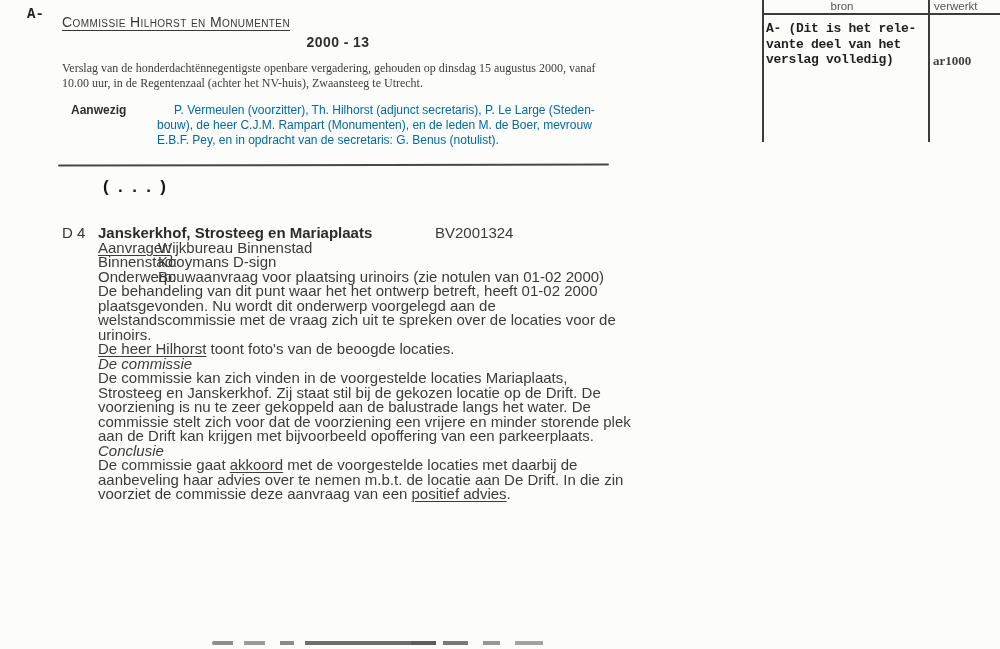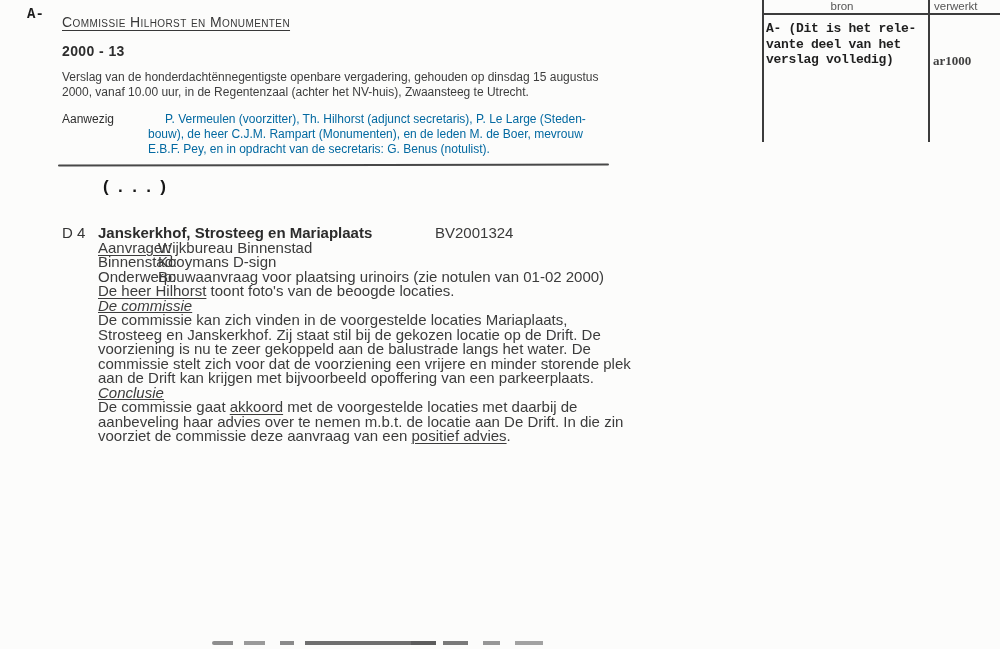--- a/index.html
+++ b/index.html
@@ -15,25 +15,25 @@
     font-family:"Liberation Mono", monospace;
     font-weight:700; font-size:14px; color:#1d1d1d;
   }
   
   .main { position:absolute; left:62px; top:13px; width:552px; }
   .title {
     font-variant:small-caps; font-size:14px; letter-spacing:.4px; color:#383838;
     text-decoration:underline; text-underline-offset:3px; text-decoration-thickness:1.2px;
     display:inline-block;
   }
-  .docnum { font-weight:700; font-size:14px; margin-top:12px; color:#2e2e2e; letter-spacing:.4px; }
-  .intro { margin:11px 12px 0 0; font-size:12px; line-height:15px; width:540px; color:#3d3d3d; }
+  .docnum { font-weight:700; font-size:14px; margin-top:3px; color:#2e2e2e; letter-spacing:.4px;text-align:center; }
+  .intro { margin:11px 12px 0 0; font-size:12px; line-height:15px; width:540px; color:#3d3d3d;font-family:Liberation Serif, serif; }
   .att-block { margin-top:12px; font-size:12px; line-height:14.8px; }
   .att-row { display:flex; }
-  .att-label { width:86px; flex:none; font-weight:400; color:#2e2e2e; }
+  .att-label { width:86px; flex:none; font-weight:700; color:#2e2e2e;margin-left:9px; }
   .att-lines div { white-space:nowrap; color:#0369a1; }
   .att-lines .first { text-indent:17px; }
   
   .hr-divider {
     position:absolute; left:58px; top:164px; width:551px; height:2px;
     background:#484848; transform:rotate(-0.12deg); border-radius:1px;
   }
   
   .ellipsis {
     position:absolute; left:101px; top:178px;
@@ -46,21 +46,21 @@
     display:flex; font-size:15px; line-height:14.5px;
   }
   .sec-id { width:36px; flex:none; color:#343434; }
   .sec-content { width:536px; position:relative; }
   .sec-head { font-weight:700; color:#2c2c2c; position:relative; }
   .sec-ref { position:absolute; left:337px; top:0; font-weight:400; color:#3b3b3b; }
   .meta-row { display:flex; }
   .meta-label { width:60px; flex:none;text-align:center; }
   .meta-label.u-label { text-decoration:underline; text-underline-offset:2px; text-decoration-thickness:1px; }
   .sec-body p { margin:0; width:536px; color:#3c3c3c; }
-  .it-head { font-style:italic;text-decoration:underline; }
+  .it-head { font-style:italic; }
   .u { text-decoration:underline; text-underline-offset:2px; text-decoration-thickness:1px; }
   
   .vline { position:absolute; top:0; width:2px; height:142px; background:#3c3c3c; }
   .vline-left { left:762px; }
   .vline-mid { left:928px; }
   .hline { position:absolute; left:762px; top:13px; width:238px; height:2px; background:#3c3c3c; }
   .col-head { position:absolute; top:0; font-size:11.5px; color:#555; }
   .col-head.bron { left:762px; width:160px; text-align:center; }
   .col-head.verwerkt { left:934px; }
   .bron-note {
@@ -132,20 +132,21 @@
       <div class="meta-row">
         <div class="meta-label">Binnenstad:</div>
         <div class="meta-value">Kooymans D-sign</div>
       </div>
       <div class="meta-row">
         <div class="meta-label">Onderwerp:</div>
         <div class="meta-value">Bouwaanvraag voor plaatsing urinoirs (zie notulen van 01-02 2000)</div>
       </div>
 
       <div class="sec-body">
+        <p>De behandeling van dit punt waar het het ontwerp betreft, heeft 01-02 2000 plaatsgevonden. Nu wordt dit onderwerp voorgelegd aan de welstandscommissie met de vraag zich uit te spreken over de locaties voor de urinoirs.</p>
         <p><span class="u">De heer Hilhorst</span><span> toont foto's van de beoogde locaties.</span></p>
         <p class="it-head">De commissie</p>
         <p>De commissie kan zich vinden in de voorgestelde locaties Mariaplaats, Strosteeg en Janskerkhof. Zij staat stil bij de gekozen locatie op de Drift. De voorziening is nu te zeer gekoppeld aan de balustrade langs het water. De commissie stelt zich voor dat de voorziening een vrijere en minder storende plek aan de Drift kan krijgen met bijvoorbeeld opoffering van een parkeerplaats.</p>
         <p class="it-head">Conclusie</p>
         <p><span>De commissie gaat </span><span class="u">akkoord</span><span> met de voorgestelde locaties met daarbij de aanbeveling haar advies over te nemen m.b.t. de locatie aan De Drift. In die zin voorziet de commissie deze aanvraag van een </span><span class="u">positief advies</span><span>.</span></p>
       </div>
     </div>
   </div>
 
   <div class="vline vline-left"></div>

